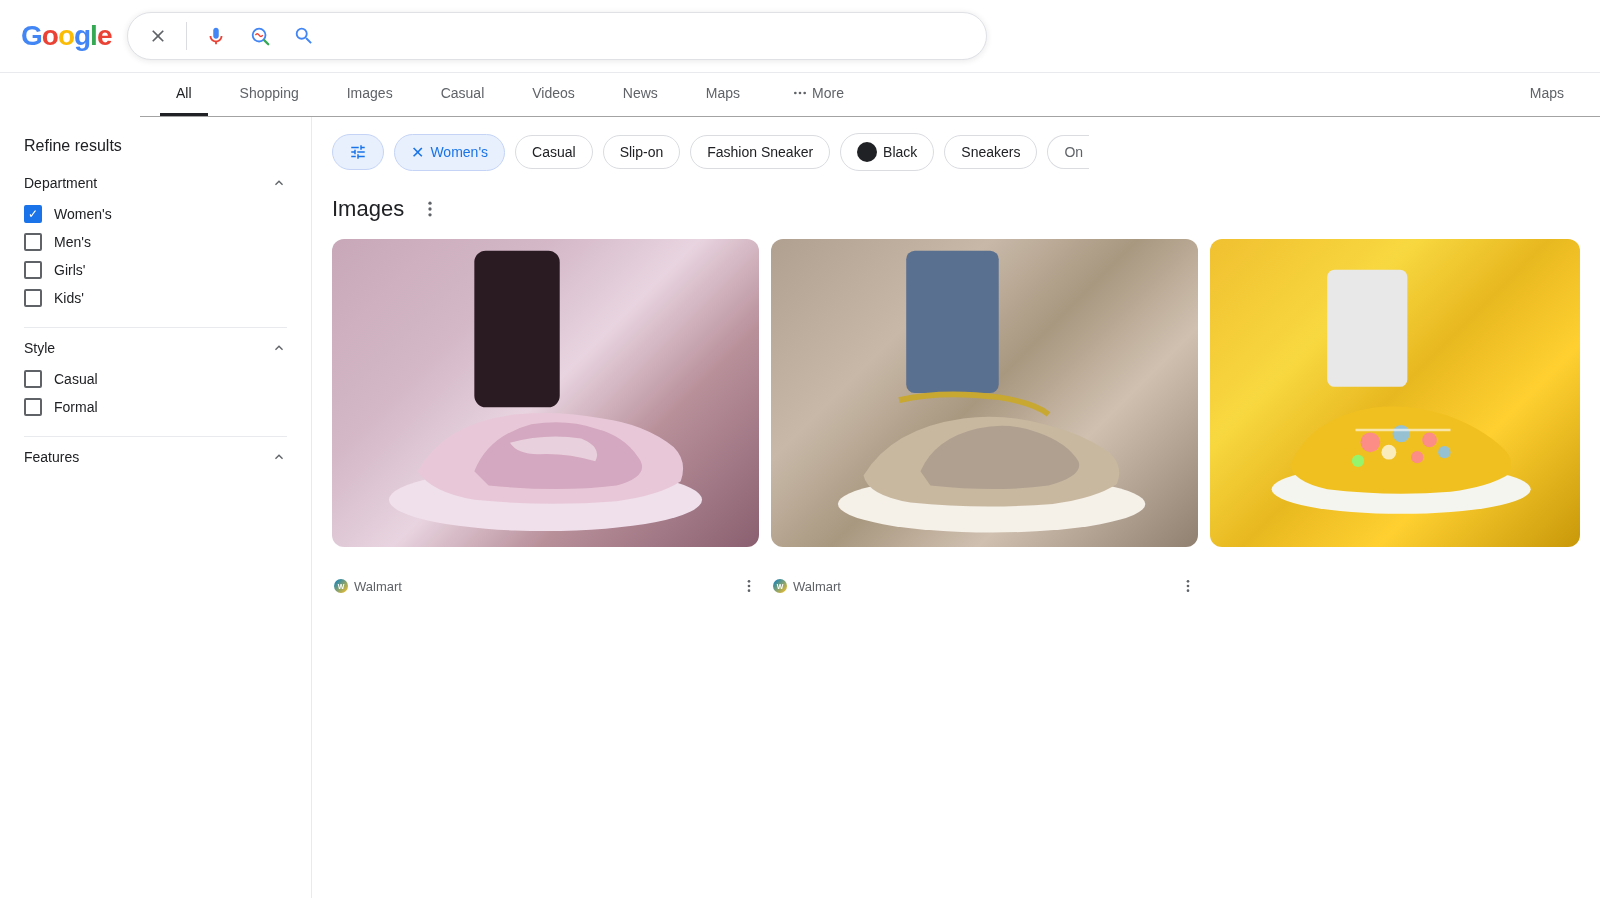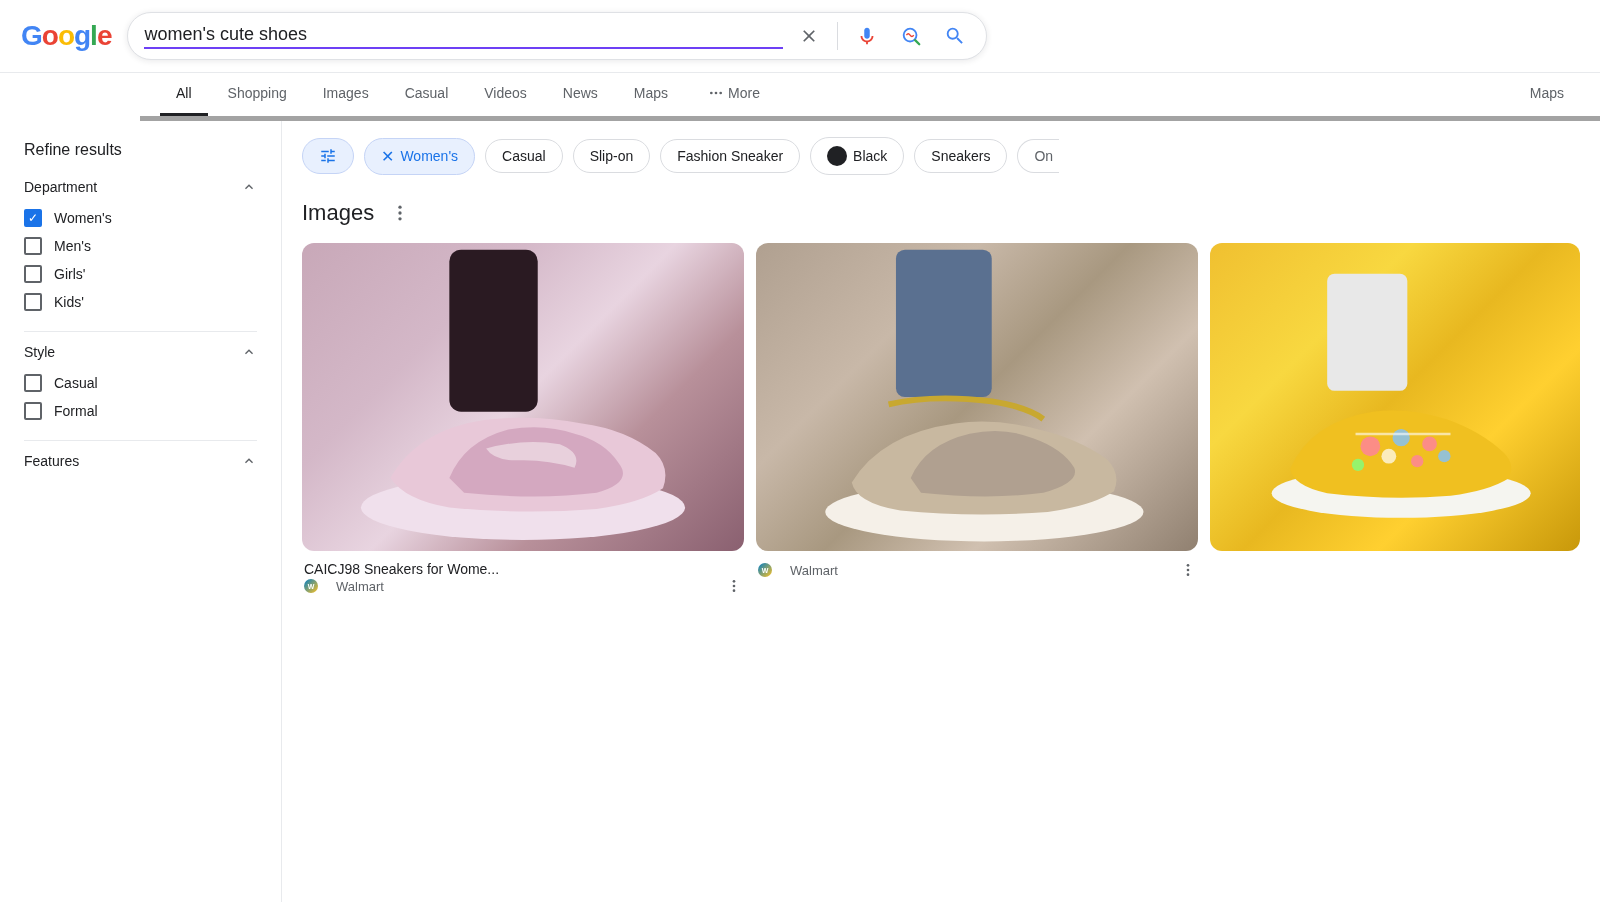--- a/index.html
+++ b/index.html
@@ -63,22 +63,22 @@
       background: none;
       border: none;
       padding: 4px;
     }
 
     
     .tabs {
       display: flex;
       align-items: flex-start;
       padding: 0 20px;
-      border-bottom: 5px solid #a3a3a3;
-      gap: 4px;
+      border-bottom: 1px solid #a3a3a3;
+      gap: 16px;
       margin-left: 140px;
     }
     .tab {
       padding: 12px 16px;
       font-size: 14px;
       color: #5f6368;
       cursor: pointer;
       position: relative;
       white-space: nowrap;
       border-bottom: 3px solid transparent;
@@ -96,21 +96,21 @@
     .tools-tab { margin-left: auto; color: #5f6368; }
 
     
     .main-layout {
       display: flex;
       min-height: calc(100vh - 140px);
     }
 
     
     .sidebar {
-      width: 282px;
+      width: 312px;
       flex-shrink: 0;
       padding: 20px 24px;
       border-right: 1px solid #e8eaed;
     }
     .sidebar-title {
       font-size: 16px;
       color: #202124;
       margin-bottom: 20px;
       font-weight: 400;
     }
@@ -276,24 +276,24 @@
       justify-content: center;
     }
     .image-caption {
       padding: 10px 2px 4px;
       font-size: 14px;
       color: #202124;
     }
     .image-source {
       display: flex;
       align-items: center;
-      gap: 18px;
+      gap: 6px;
       font-size: 13px;
       color: #5f6368;
-      margin-top: 1px;
+      margin-top: 21px;
     }
     .source-dot {
       width: 14px;
       height: 14px;
       border-radius: 50%;
       background: #fbbc05;
       display: flex;
       align-items: center;
       justify-content: center;
       font-size: 8px;
@@ -316,21 +316,20 @@
   </style>
 </head>
 <body>
 
 <div class="header">
   <div class="logo">
     <span class="logo-blue">G</span><span class="logo-red">o</span><span class="logo-yellow">o</span><span class="logo-blue">g</span><span class="logo-green">l</span><span class="logo-red">e</span>
   </div>
   <div class="search-bar-wrapper">
     <div class="search-bar">
-      <input class="search-input" type="text" value="women's cute shoes" style="">
       <div class="search-icons">
         <button class="icon-btn" title="Clear">
           <svg width="20" height="20" viewBox="0 0 24 24" fill="#5f6368">
             <path d="M19 6.41L17.59 5 12 10.59 6.41 5 5 6.41 10.59 12 5 17.59 6.41 19 12 13.41 17.59 19 19 17.59 13.41 12z"></path>
           </svg>
         </button>
         <div style="width:1px;height:28px;background:#dadce0;"></div>
         <button class="icon-btn" title="Voice search">
           <svg width="22" height="22" viewBox="0 0 24 24">
             <path d="M12 15c1.66 0 3-1.34 3-3V6c0-1.66-1.34-3-3-3S9 4.34 9 6v6c0 1.66 1.34 3 3 3z" fill="#4285F4"></path>
@@ -504,21 +503,20 @@
             <ellipse cx="150" cy="175" rx="110" ry="22" fill="#f0e0ec"></ellipse>
 
             <path d="M60 155 Q80 120 130 115 Q160 112 190 118 Q220 122 240 138 Q250 148 245 162 Q230 172 200 176 Q150 180 100 175 Q70 170 60 155Z" fill="#e8c8d8"></path>
 
             <path d="M100 155 Q110 130 140 122 Q165 118 185 125 Q205 130 215 145 Q225 158 200 165 Q160 170 110 165Z" fill="#d4a8c0"></path>
 
             <path d="M125 135 Q150 128 175 132 Q190 138 185 148 Q165 142 145 143 Q130 143 125 135Z" fill="#e8d0dc"></path>
           </svg>
         </div>
         <div class="image-caption">
-          <div>CAICJ98 Sneakers for Wome...</div>
           <div class="image-source">
             <div class="source-dot" style="background:linear-gradient(135deg,#007dc6,#ffc220);font-size:7px;">W</div>
             <span>Walmart</span>
             <svg style="margin-left:auto;" width="16" height="16" viewBox="0 0 24 24" fill="#5f6368">
                 <circle cx="12" cy="5" r="2"></circle>
                 <circle cx="12" cy="12" r="2"></circle>
                 <circle cx="12" cy="19" r="2"></circle>
               </svg>
           </div>
         </div>

